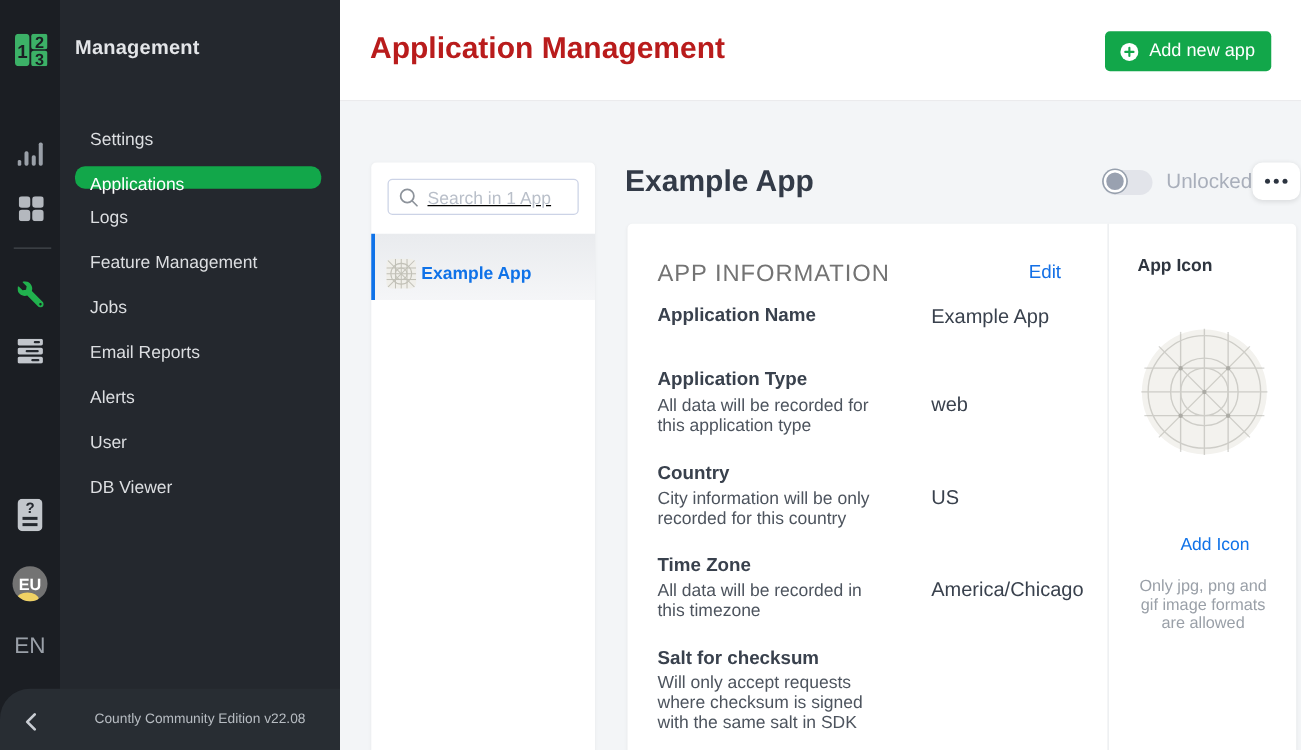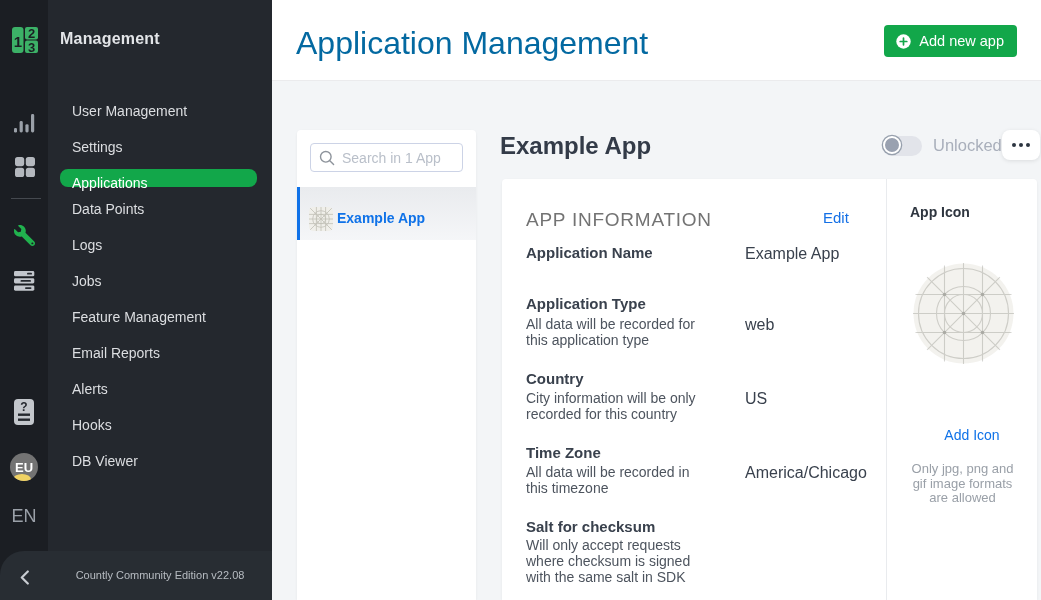--- a/index.html
+++ b/index.html
@@ -14,26 +14,26 @@
   #side h1 { position:absolute; left:12px; top:30px; font-size:16px; font-weight:600; color:#e3e5e8; letter-spacing:.2px; }
   .menu { position:absolute; left:12px; top:93px; width:197px; }
   .menu div { height:36px; line-height:36px; padding-left:12px; font-size:14px; color:#dcdee1; }
   .menu div.active { background:#12a74a; color:#fff; border-radius:8px; height:18px; line-height:28px; margin:4px 0; }
   
   #foot { left:0; top:551px; width:272px; height:49px; background:#282d33; border-top-left-radius:24px; }
   #foot .ver { position:absolute; left:48px; top:0; width:224px; height:49px; line-height:49px; text-align:center; color:#b7bcc2; font-size:11px; }
 
   
   #head { left:272px; top:0; width:769px; height:81px; background:#fff; border-bottom:1px solid #ebebed; }
-  #head h2 { position:absolute; left:24px; top:25px; font-size:32px; font-weight:400; color:#0369a1; }
+  #head h2 { position:absolute; left:24px; top:25px; font-size:24px; font-weight:700; color:#b91c1c; }
   #addbtn { position:absolute; right:24px; top:25px; height:32px; background:#12a74a; border-radius:4px; color:#fff; font-size:14.5px; display:flex; align-items:center; padding:0 13px 0 12px;text-align:center; }
 
   
   #leftcard { left:297px; top:130px; width:179px; height:470px; background:#fff; border-radius:4px 4px 0 0; box-shadow:0 1px 3px rgba(0,0,0,.06); }
-  #search { position:absolute; left:13px; top:13px; width:153px; height:29px; border:1px solid #ccd3e6; border-radius:4px; display:flex; align-items:center; padding:0 8px; background:#fff; }
+  #search { position:absolute; left:13px; top:13px; width:153px; height:29px; border:1px solid #ccd3e6; border-radius:4px; display:flex; align-items:center; padding:0 8px; background:#fff;text-decoration:underline; }
   #search span { color:#b9bfc9; font-size:14px; margin-left:7px; }
   #appitem { position:absolute; left:0; top:57px; width:179px; height:53px; background:linear-gradient(#e9ebee,#f5f6f8); border-left:3px solid #0f72e8; }
   #appitem .txt { position:absolute; left:37px; top:23px; color:#0f72e8; font-size:14px; font-weight:700; }
 
   #apptitle { left:500px; top:132px; font-size:24px; font-weight:700; color:#333b48; }
   
   #toggle { left:882px; top:136px; width:40px; height:20px; background:#e2e4ea; border-radius:10px; }
   #knob { left:883px; top:136px; width:18px; height:18px; border-radius:50%; background:#99a1b0; border:2px solid #fff; box-shadow:0 0 0 1.3px #97a0ad; }
   #unlocked { left:933px; top:136px; font-size:16.5px; color:#a9afbb;text-align:right; }
   #dots { left:1002px; top:130px; width:38px; height:30px; background:#fff; border-radius:8px; box-shadow:0 1px 4px rgba(0,0,0,.1); }
@@ -54,30 +54,28 @@
   #bigicon { left:913px; top:263px; }
   #addicon { left:886px; top:427px; width:153px; text-align:center; font-size:14px; color:#0f72e8;padding-left:19px; }
   #icnote { left:886px; top:462px; width:153px; text-align:center; font-size:13px; color:#9aa0a8; line-height:14.5px; }
 </style>
 </head>
 <body>
   <div id="rail" class="abs"></div>
   <div id="side" class="abs">
     <h1>Management</h1>
     <div class="menu">
-      <div>User Management</div>
       <div>Settings</div>
       <div class="active">Applications</div>
-      <div>Data Points</div>
       <div>Logs</div>
+      <div>Feature Management</div>
       <div>Jobs</div>
-      <div>Feature Management</div>
       <div>Email Reports</div>
       <div>Alerts</div>
-      <div>Hooks</div>
+      <div>User</div>
       <div>DB Viewer</div>
     </div>
   </div>
 
   <svg class="abs" style="left:12px;top:27px" width="26" height="26" viewBox="0 0 26 26">
     <rect x="0" y="0" width="11.5" height="26" rx="3" fill="#3cb167"></rect>
     <rect x="13" y="0" width="13" height="12.4" rx="2" fill="#3cb167"></rect>
     <rect x="13" y="13.6" width="13" height="12.4" rx="2" fill="#3cb167"></rect>
     <text x="6" y="19.5" font-size="15" font-weight="700" fill="#1b1e23" text-anchor="middle" font-family="Liberation Sans">1</text>
     <text x="19.7" y="11.3" font-size="13" font-weight="700" fill="#1b1e23" text-anchor="middle" font-family="Liberation Sans">2</text>

